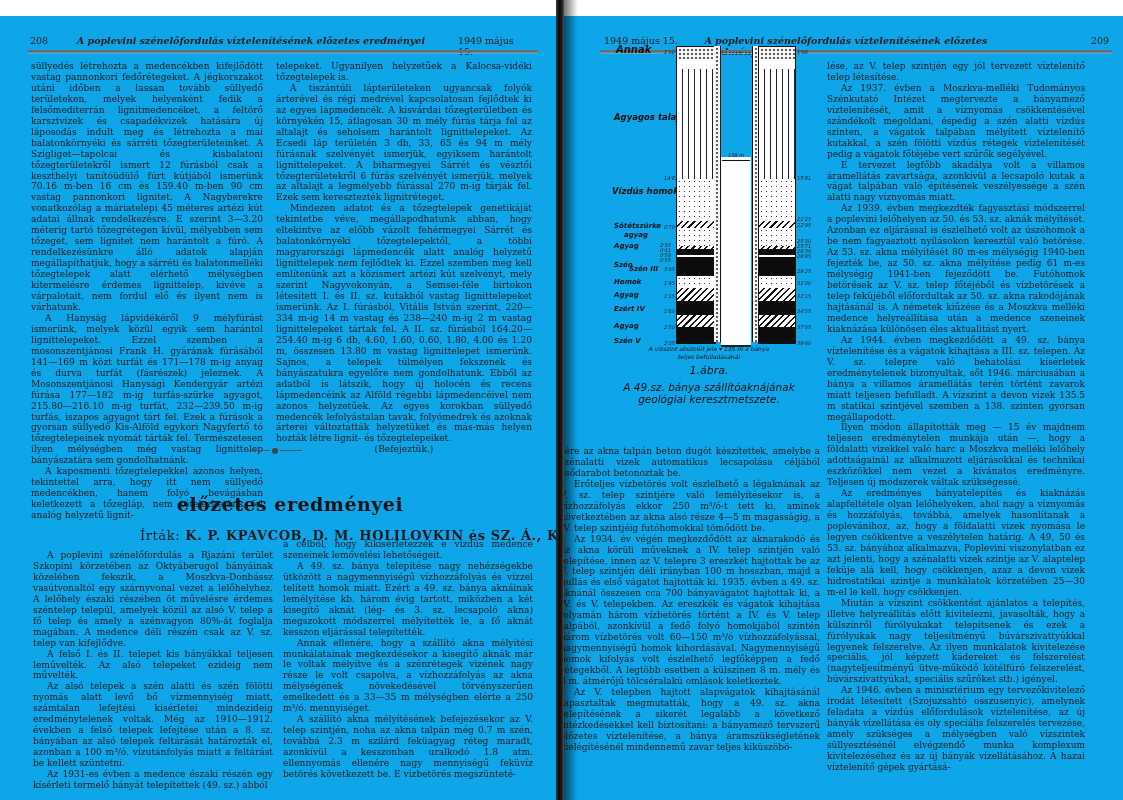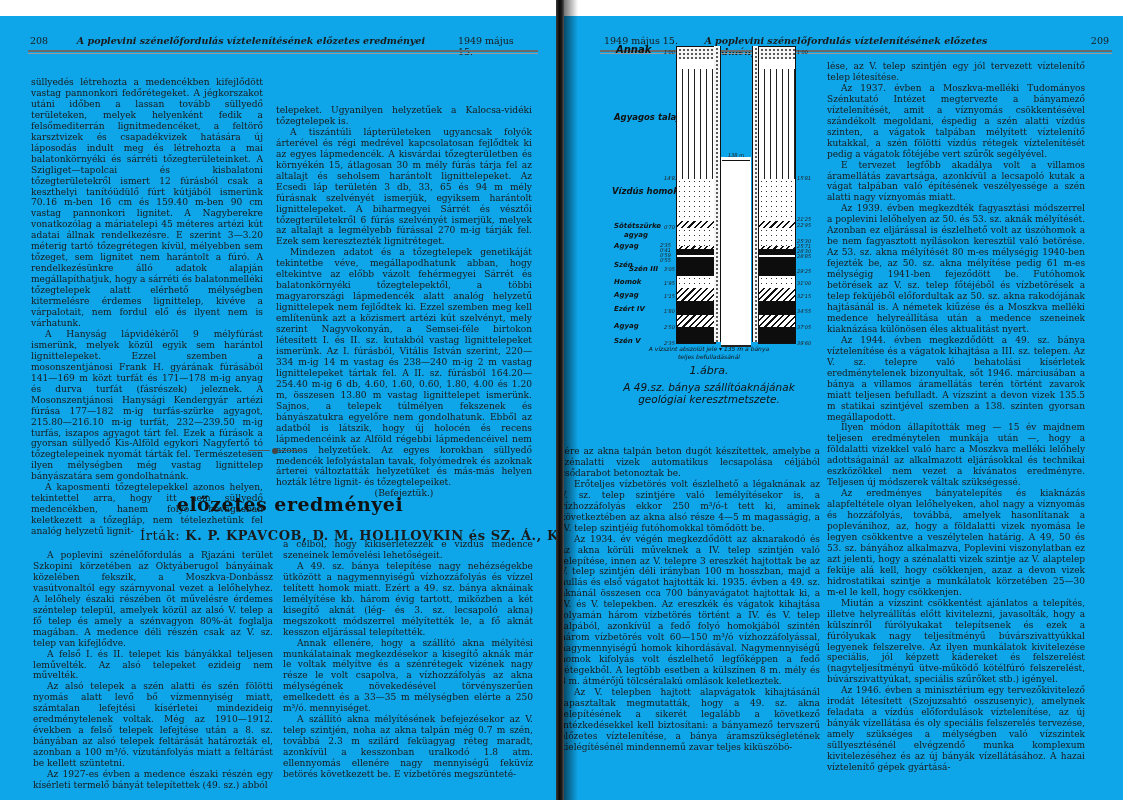--- a/index.html
+++ b/index.html
@@ -56,27 +56,27 @@
 
 <div class="page page-left">
   <div class="running-head" style="left:30px; width:500px;">
     <span style="width:48px; display:inline-block;">208</span>
     <span class="title" style="width:360px; display:inline-block;">A poplevini szénelőfordulás víztelenítésének előzetes eredményei</span>
     <span style="margin-left:30px;">1949 május 15.</span>
   </div>
   <div class="rh-rule" style="left:28px; width:510px;"></div>
   <div class="rh-rule thin" style="left:28px; width:510px;"></div>
 
-  <div class="col" style="left:31px; top:45px; width:232px;margin-top:16px;">
+  <div class="col" style="left:31px; top:45px; width:232px;">
     <p>süllyedés létrehozta a medencékben kifejlődött vastag pannonkori fedőrétegeket. A jégkorszakot utáni időben a lassan tovább süllyedő területeken, melyek helyenként fedik a felsőmediterrán lignitmedencéket, a feltörő karsztvizek és csapadékvizek hatására új láposodás indult meg és létrehozta a mai balatonkörnyéki és sárréti tőzegterületeinket. A Szigliget—tapolcai és kisbalatoni tőzegterületekről ismert 12 fúrásból csak a keszthelyi tanítóüdülő fúrt kútjából ismerünk 70.16 m-ben 16 cm és 159.40 m-ben 90 cm vastag pannonkori lignitet. A Nagyberekre vonatkozólag a máriatelepi 45 méteres artézi kút adatai állnak rendelkezésre. E szerint 3—3.20 méterig tartó tőzegrétegen kívül, mélyebben sem tőzeget, sem lignitet nem harántolt a fúró. A rendelkezésünkre álló adatok alapján megállapíthatjuk, hogy a sárréti és balatonmelléki tőzegtelepek alatt elérhető mélységben kitermelésre érdemes lignittelep, kivéve a várpalotait, nem fordul elő és ilyent nem is várhatunk.</p>
     <p class="ind">A Hanyság lápvidékéről 9 mélyfúrást ismerünk, melyek közül egyik sem harántol lignittelepeket. Ezzel szemben a mosonszentjánosi Frank H. gyárának fúrásából 141—169 m közt turfát és 171—178 m-ig anyag és durva turfát (fásrészek) jeleznek. A Mosonszentjánosi Hanysági Kendergyár artézi fúrása 177—182 m-ig turfás-szürke agyagot, 215.80—216.10 m-ig turfát, 232—239.50 m-ig turfás, iszapos agyagot tárt fel. Ezek a fúrások a gyorsan süllyedő Kis-Alföld egykori Nagyfertő tó tőzegtelepeinek nyomát tárták fel. Természetesen ilyen mélységben még vastag lignittelep bányászatára sem gondolhatnánk.</p>
     <p class="ind">A kaposmenti tőzegtelepekkel azonos helyen, tekintettel arra, hogy itt nem süllyedő medencékben, hanem folyó bevágásban keletkezett a tőzegláp, nem tételezhetünk fel analóg helyzetű lignit-</p>
   </div>
 
-  <div class="col" style="left:276px; top:45px; width:256px;margin-top:44px;">
+  <div class="col" style="left:276px; top:45px; width:256px;">
     <p>telepeket. Ugyanilyen helyzetűek a Kalocsa-vidéki tőzegtelepek is.</p>
     <p class="ind">A tiszántúli lápterületeken ugyancsak folyók árterével és régi medrével kapcsolatosan fejlődtek ki az egyes lápmedencék. A kisvárdai tőzegterületben és környékén 15, átlagosan 30 m mély fúrás tárja fel az altalajt és seholsem harántolt lignittelepeket. Az Ecsedi láp területén 3 db, 33, 65 és 94 m mély fúrásnak szelvényét ismerjük, egyiksem harántolt lignittelepeket. A biharmegyei Sárrét és vésztői tőzegterületekről 6 fúrás szelvényét ismerjük, melyek az altalajt a legmélyebb fúrással 270 m-ig tárják fel. Ezek sem keresztezték lignitréteget.</p>
     <p class="ind">Mindezen adatot és a tőzegtelepek genetikáját tekintetbe véve, megállapodhatunk abban, hogy eltekintve az előbb vázolt fehérmegyei Sárrét és balatonkörnyéki tőzegtelepektől, a többi magyarországi lápmedencék alatt analóg helyzetű lignittelepek nem fejlődtek ki. Ezzel szemben meg kell említenünk azt a közismert artézi kút szelvényt, mely szerint Nagyvokonyán, a Semsei-féle birtokon létesített I. és II. sz. kutakból vastag lignittelepeket ismerünk. Az I. fúrásból, Vitális István szerint, 220—334 m-ig 14 m vastag és 238—240 m-ig 2 m vastag lignittelepeket tártak fel. A II. sz. fúrásból 164.20—254.40 m-ig 6 db, 4.60, 1.60, 0.60, 1.80, 4.00 és 1.20 m, összesen 13.80 m vastag lignittelepet ismerünk. Sajnos, a telepek túlmélyen fekszenek és bányászatukra egyelőre nem gondolhatunk. Ebből az adatból is látszik, hogy új holocén és recens lápmedencéink az Alföld régebbi lápmedencéivel nem azonos helyzetűek. Az egyes korokban süllyedő medencék lefolyástalan tavak, folyómedrek és azoknak árterei változtatták helyzetüket és más-más helyen hozták létre lignit- és tőzegtelepeiket.</p>
     <p class="center">(Befejeztük.)</p>
   </div>
 
   <div class="ornament">
     <div class="line" style="left:0;"></div>
     <div class="dot"></div>
     <div class="line" style="left:32px;"></div>
@@ -85,21 +85,21 @@
   <div class="article-title l2">előzetes eredményei</div>
   <div class="authors">
     <span class="lbl">Írták:</span>
     <span>K. P. KPAVCOB, D. M. HOLILOVKIN és SZ. Á., Krivorog, Szovjetunió</span>
   </div>
 
   <div class="col" style="left:33px; top:534px; width:240px;">
     <p class="ind">A poplevini szénelőfordulás a Rjazáni terület Szkopini körzetében az Oktyáberugol bányáinak közelében fekszik, a Moszkva-Donbássz vasútvonaltól egy szárnyvonal vezet a lelőhelyhez. A lelőhely északi részében öt művelésre érdemes széntelep települ, amelyek közül az alsó V. telep a fő telep és amely a szénvagyon 80%-át foglalja magában. A medence déli részén csak az V. sz. telep van kifejlődve.</p>
     <p class="ind">A felső I. és II. telepet kis bányákkal teljesen leművelték. Az alsó telepeket ezideig nem művelték.</p>
     <p class="ind">Az alsó telepek a szén alatti és szén fölötti nyomás alatt levő bő vízmennyiség miatt, számtalan lefejtési kísérletei mindezideig eredménytelenek voltak. Még az 1910—1912. években a felső telepek lefejtése után a 8. sz. bányában az alsó telepek feltárását határozták el, azonban a 100 m³/ó. vízutánfolyás miatt a feltárást be kellett szüntetni.</p>
-    <p class="ind">Az 1927-es évben a medence északi részén egy kísérleti termelő bányát telepítettek (49. sz.) abból</p>
+    <p class="ind">Az 1931-es évben a medence északi részén egy kísérleti termelő bányát telepítettek (49. sz.) abból</p>
   </div>
 
   <div class="col" style="left:283px; top:523px; width:250px;">
     <p>a célból, hogy kikísérletezzék e vízdús medence szeneinek lemővelési lehetőségeit.</p>
     <p class="ind">A 49. sz. bánya telepítése nagy nehézségekbe ütközött a nagymennyiségű vízhozzáfolyás és vízzel telített homok miatt. Ezért a 49. sz. bánya aknáinak lemélyítése kb. három évig tartott, miközben a két kisegítő aknát (lég- és 3. sz. lecsapoló akna) megszokott módszerrel mélyítették le, a fő aknát kesszon eljárással telepítették.</p>
     <p class="ind">Annak ellenére, hogy a szállító akna mélyítési munkálatainak megkezdésekor a kisegítő aknák már le voltak mélyítve és a szénrétegek vizének nagy része le volt csapolva, a vízhozzáfolyás az akna mélységének növekedésével törvényszerűen emelkedett és a 33—35 m mélységben elérte a 250 m³/ó. mennyiséget.</p>
     <p class="ind">A szállító akna mélyítésének befejezésekor az V. telep szintjén, noha az akna talpán még 0.7 m szén, továbbá 2.3 m szilárd feküagyag réteg maradt, azonkívül a kesszonban uralkodó 1.8 atm. ellennyomás ellenére nagy mennyiségű feküvíz betörés következett be. E vízbetörés megszünteté-</p>
   </div>
 </div>
 

